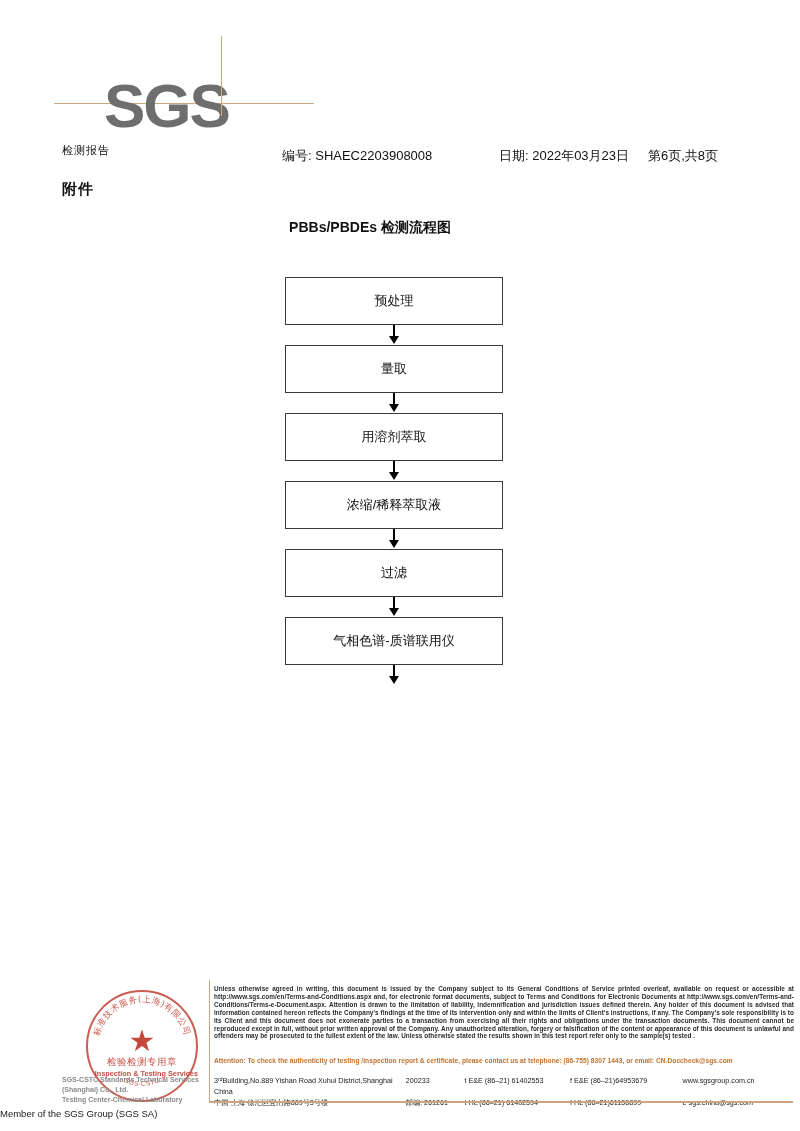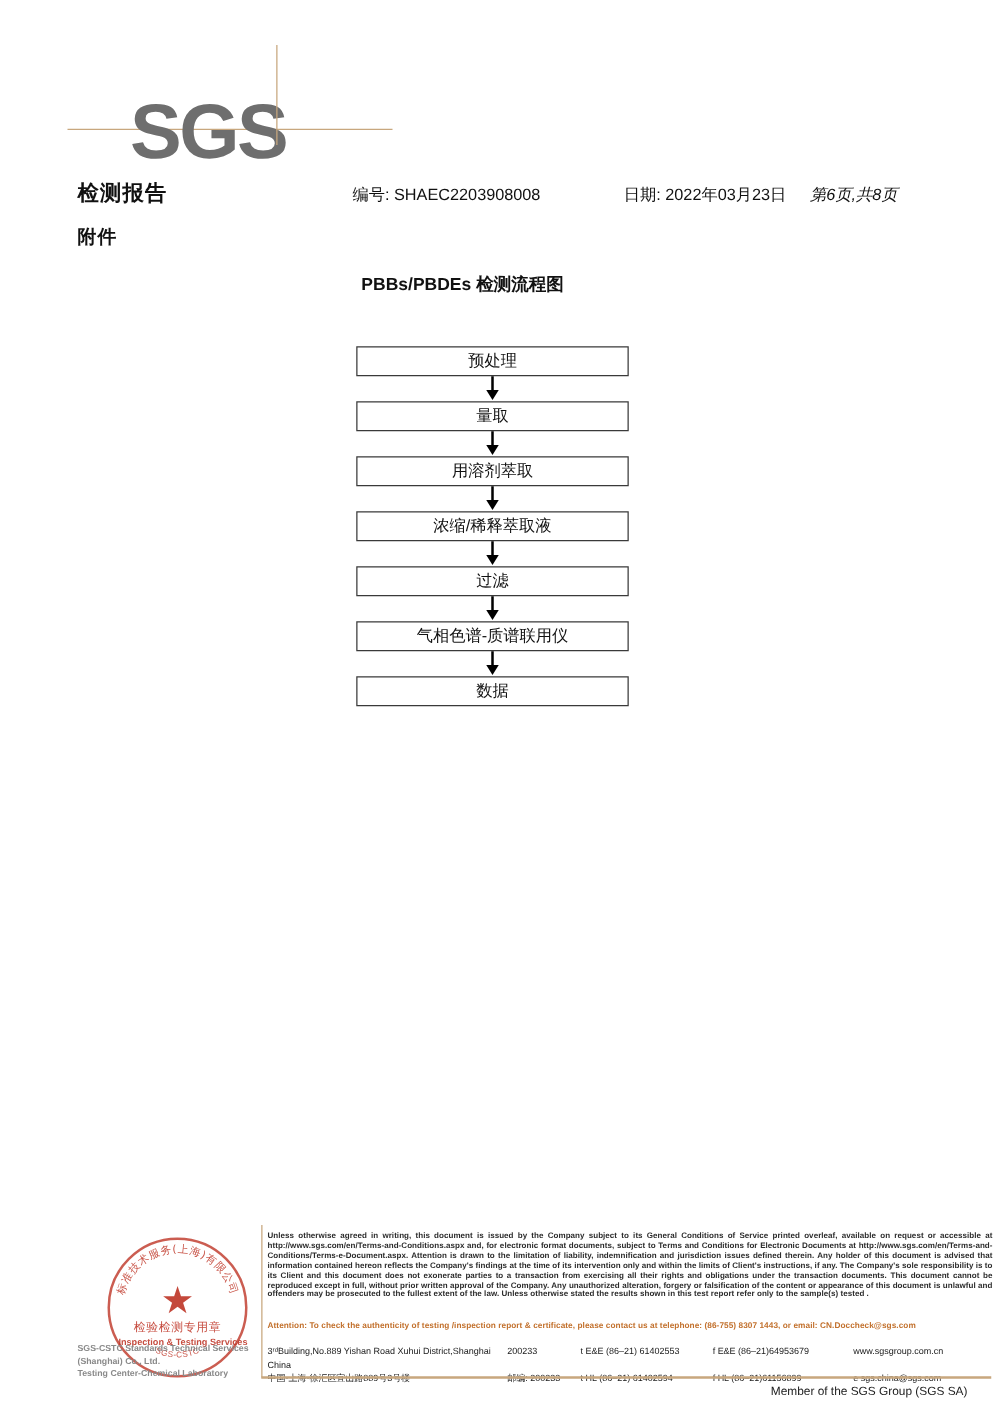--- a/index.html
+++ b/index.html
@@ -51,22 +51,22 @@
     width: 260px;
     height: 1px;
     background: #c8a77e;
   }
 
   
   .doc-title {
     position: absolute;
     left: 62px;
     top: 143px;
-    font-size: 17px;
-    font-weight: bold;
+    font-size: 11px;
+    font-weight: normal;
     letter-spacing: 1px;
   }
   .doc-sub {
     position: absolute;
     left: 62px;
     top: 180px;
     font-size: 15px;
     font-weight: bold;
     letter-spacing: 1px;
   }
@@ -80,21 +80,20 @@
     position: absolute;
     left: 499px;
     top: 147px;
     font-size: 13px;
   }
   .hdr-page {
     position: absolute;
     left: 648px;
     top: 147px;
     font-size: 13px;
-    font-style: italic;
   }
 
   
   .flow-title {
     position: absolute;
     left: 0;
     top: 219px;
     width: 740px;
     text-align: center;
     font-size: 14px;
@@ -105,21 +104,21 @@
     left: 285px;
     top: 277px;
     width: 218px;
   }
   .flow-step {
     position: relative;
   }
   .flow-box {
     box-sizing: border-box;
     width: 218px;
-    height: 24px;
+    height: 48px;
     border: 1px solid #3a3a3a;
     background: #ffffff;
     display: flex;
     align-items: center;
     justify-content: center;
     font-size: 13px;
     color: #111111;
   }
   .flow-arrow {
     width: 218px;
@@ -205,24 +204,23 @@
   .addr-rule {
     position: absolute;
     left: 209px;
     top: 121px;
     width: 584px;
     height: 1.5px;
     background: #c8a77e;
   }
   .member {
     position: absolute;
-    left: 10px;
+    left: 0;
     top: 128px;
     width: 764px;
-    text-align: right;
     font-size: 9.5px;
     color: #1a1a1a;
   }
 
   
   .stamp {
     position: absolute;
     left: 86px;
     top: 990px;
     width: 112px;
@@ -352,23 +350,20 @@
   </div>
 
   <div class="flow-step">
     <div class="flow-box">气相色谱-质谱联用仪</div>
   </div>
   <div class="flow-arrow">
     <div class="shaft"></div>
     <div class="head"></div>
   </div>
 
-  <div class="flow-step">
-    <div class="flow-box">数据</div>
-  </div>
 
 </div>
 
 <div class="stamp">
   <div class="stamp-ring"></div>
   <svg class="stamp-arc" viewBox="0 0 112 112">
     <defs>
       <path id="arcTop" d="M 12,56 A 44,44 0 0 1 100,56"></path>
       <path id="arcBot" d="M 16,56 A 40,40 0 0 0 96,56"></path>
     </defs>
@@ -399,21 +394,21 @@
   <div class="addr-table">
     <div class="addr-row">
       <div class="addr-c1">3ʳᵈBuilding,No.889 Yishan Road Xuhui District,Shanghai China</div>
       <div class="addr-c2">200233</div>
       <div class="addr-c3">t E&amp;E (86–21) 61402553</div>
       <div class="addr-c4">f E&amp;E (86–21)64953679</div>
       <div class="addr-c5">www.sgsgroup.com.cn</div>
     </div>
     <div class="addr-row">
       <div class="addr-c1">中国·上海·徐汇区宜山路889号3号楼</div>
-      <div class="addr-c2">邮编: 200233</div>
+      <div class="addr-c2">邮编: 261261</div>
       <div class="addr-c3">t HL (86–21) 61402594</div>
       <div class="addr-c4">f HL (86–21)61156899</div>
       <div class="addr-c5">e  sgs.china@sgs.com</div>
     </div>
   </div>
 
   <div class="addr-rule"></div>
 
   <div class="member">Member of the SGS Group (SGS SA)</div>
 </div>

